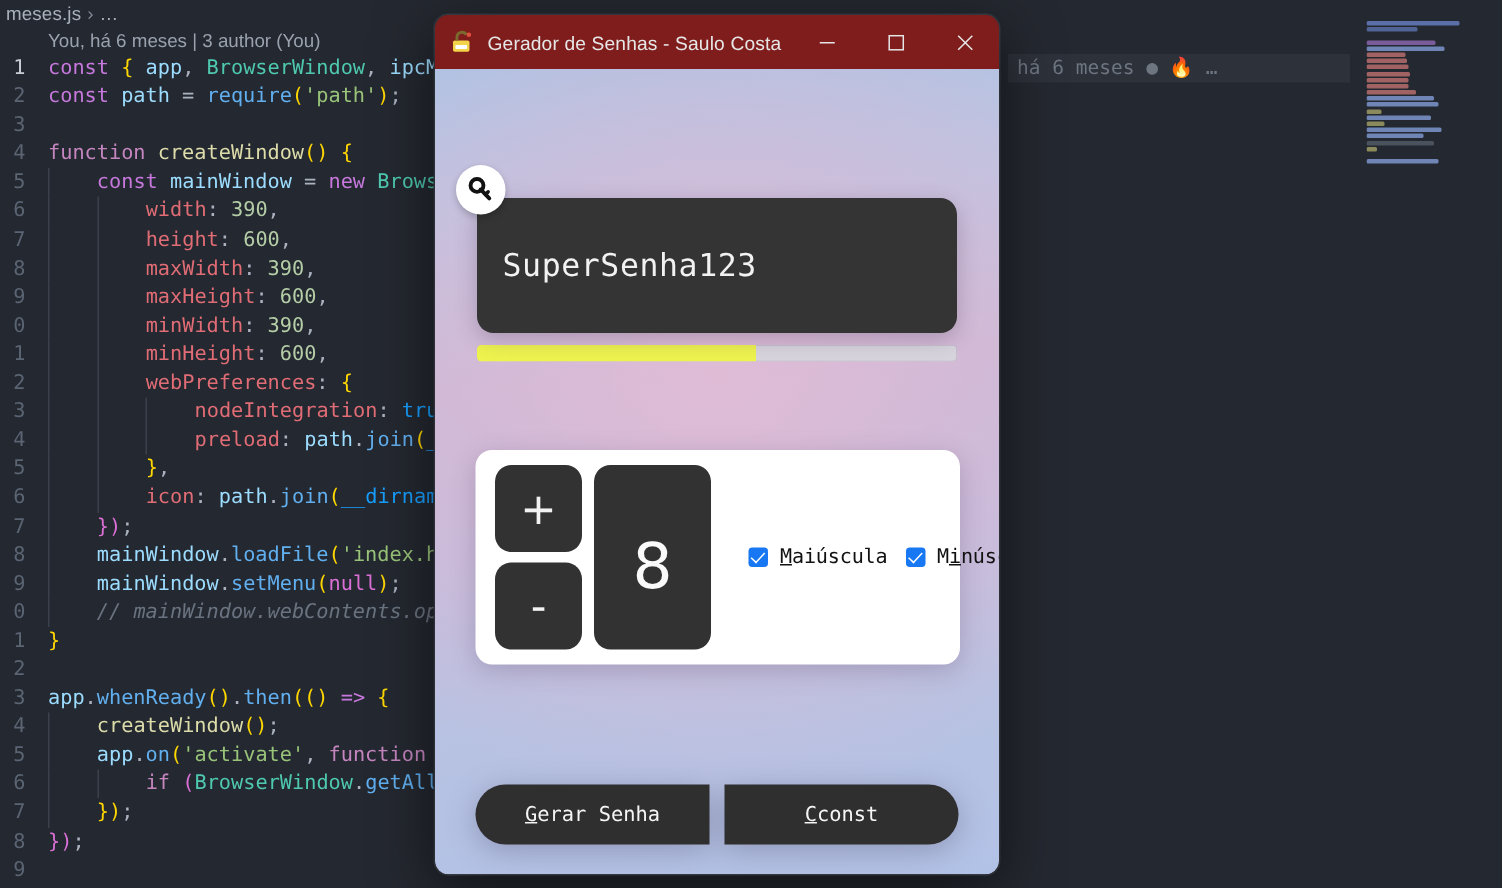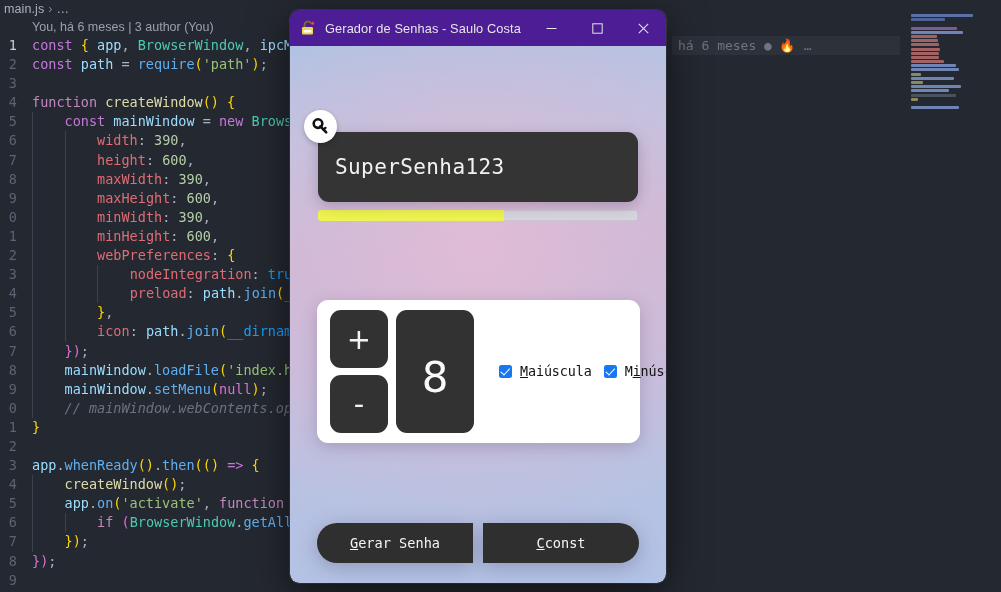--- a/index.html
+++ b/index.html
@@ -108,21 +108,21 @@
     left: 290px; top: 10px;
     width: 376px; height: 573px;
     border-radius: 9px;
     overflow: hidden;
     box-shadow: 0 10px 40px rgba(0,0,0,.55), 0 0 0 1px #3b3f47;
     background: #202124;
   }
   .titlebar {
     position: relative;
     height: 36px;
-    background: #4c1d95;
+    background: #7f1d1d;
     display: flex; align-items: center;
   }
   .tb-icon {
     width: 16px; height: 16px;
     margin-left: 10px; margin-right: 9px;
     position: relative; flex: none;
   }
   .tb-title {
     color: #e6e6e6;
     font-size: 12.8px;
@@ -151,21 +151,21 @@
         #b8c2e2 78%,
         #b2c2e6 100%);
     border-radius: 0 0 9px 9px;
     overflow: hidden;
   }
 
   
   .pw-wrap { position: absolute; left: 28px; top: 86px; width: 320px; }
   .pw-card {
     position: relative;
-    height: 70px;
+    height: 90px;
     background: #343434;
     border-radius: 11px;
     display: flex; align-items: center;
     box-shadow: 0 4px 14px rgba(60,50,80,.28);
   }
   .key-badge {
     position: absolute; left: -14px; top: -22px;
     width: 33px; height: 33px;
     border-radius: 50%;
     background: #fff;
@@ -276,21 +276,21 @@
   .act-btn.left  { width: 156px; border-radius: 20px 0 0 20px; }
   .act-btn.right { width: 156px; border-radius: 0 20px 20px 0; margin-left: 10px; }
   .act-btn u { text-decoration: underline; }
 </style>
 </head>
 <body>
 
 <div id="editor">
 
   <div class="breadcrumb">
-    <span>main.js</span><span class="sep">›</span><span class="dots">…</span>
+    <span>meses.js</span><span class="sep">›</span><span class="dots">…</span>
   </div>
 
   <div class="blame-top">You, há 6 meses | 3 author (You)</div>
 
   <div class="code-area" id="code-area"><div class="ln-row"><span class="ln active">1</span><span class="code" style="left: 32px;"><span class="t-kw">const</span><span class="t-def"> </span><span class="t-br1">{</span><span class="t-var"> app</span><span class="t-def">, </span><span class="t-cls">BrowserWindow</span><span class="t-def">, </span><span class="t-var">ipcMai</span></span></div><div class="ln-row"><span class="ln">2</span><span class="code" style="left: 32px;"><span class="t-kw">const</span><span class="t-var"> path</span><span class="t-def"> = </span><span class="t-fn">require</span><span class="t-br1">(</span><span class="t-str">'path'</span><span class="t-br1">)</span><span class="t-def">;</span></span></div><div class="ln-row"><span class="ln">3</span><span class="code" style="left: 32px;"></span></div><div class="ln-row"><span class="ln">4</span><span class="code" style="left: 32px;"><span class="t-kw2">function</span><span class="t-fn2"> createWindow</span><span class="t-br1">()</span><span class="t-def"> </span><span class="t-br1">{</span></span></div><div class="ln-row"><span class="ln">5</span><span class="indent-guide" style="left: 32px;"></span><span class="code" style="left: 64.56px;"><span class="t-kw">const</span><span class="t-var"> mainWindow</span><span class="t-def"> = </span><span class="t-kw">new</span><span class="t-cls"> Browser</span></span></div><div class="ln-row"><span class="ln">6</span><span class="indent-guide" style="left: 32px;"></span><span class="indent-guide" style="left: 64.56px;"></span><span class="code" style="left: 97.12px;"><span class="t-prop">width</span><span class="t-def">: </span><span class="t-num">390</span><span class="t-def">,</span></span></div><div class="ln-row"><span class="ln">7</span><span class="indent-guide" style="left: 32px;"></span><span class="indent-guide" style="left: 64.56px;"></span><span class="code" style="left: 97.12px;"><span class="t-prop">height</span><span class="t-def">: </span><span class="t-num">600</span><span class="t-def">,</span></span></div><div class="ln-row"><span class="ln">8</span><span class="indent-guide" style="left: 32px;"></span><span class="indent-guide" style="left: 64.56px;"></span><span class="code" style="left: 97.12px;"><span class="t-prop">maxWidth</span><span class="t-def">: </span><span class="t-num">390</span><span class="t-def">,</span></span></div><div class="ln-row"><span class="ln">9</span><span class="indent-guide" style="left: 32px;"></span><span class="indent-guide" style="left: 64.56px;"></span><span class="code" style="left: 97.12px;"><span class="t-prop">maxHeight</span><span class="t-def">: </span><span class="t-num">600</span><span class="t-def">,</span></span></div><div class="ln-row"><span class="ln">0</span><span class="indent-guide" style="left: 32px;"></span><span class="indent-guide" style="left: 64.56px;"></span><span class="code" style="left: 97.12px;"><span class="t-prop">minWidth</span><span class="t-def">: </span><span class="t-num">390</span><span class="t-def">,</span></span></div><div class="ln-row"><span class="ln">1</span><span class="indent-guide" style="left: 32px;"></span><span class="indent-guide" style="left: 64.56px;"></span><span class="code" style="left: 97.12px;"><span class="t-prop">minHeight</span><span class="t-def">: </span><span class="t-num">600</span><span class="t-def">,</span></span></div><div class="ln-row"><span class="ln">2</span><span class="indent-guide" style="left: 32px;"></span><span class="indent-guide" style="left: 64.56px;"></span><span class="code" style="left: 97.12px;"><span class="t-prop">webPreferences</span><span class="t-def">: </span><span class="t-br1">{</span></span></div><div class="ln-row"><span class="ln">3</span><span class="indent-guide" style="left: 32px;"></span><span class="indent-guide" style="left: 64.56px;"></span><span class="indent-guide" style="left: 97.12px;"></span><span class="code" style="left: 129.68px;"><span class="t-prop">nodeIntegration</span><span class="t-def">: </span><span class="t-br3">true</span><span class="t-def">,</span></span></div><div class="ln-row"><span class="ln">4</span><span class="indent-guide" style="left: 32px;"></span><span class="indent-guide" style="left: 64.56px;"></span><span class="indent-guide" style="left: 97.12px;"></span><span class="code" style="left: 129.68px;"><span class="t-prop">preload</span><span class="t-def">: </span><span class="t-var">path</span><span class="t-def">.</span><span class="t-fn">join</span><span class="t-br1">(</span><span class="t-br3">__d</span></span></div><div class="ln-row"><span class="ln">5</span><span class="indent-guide" style="left: 32px;"></span><span class="indent-guide" style="left: 64.56px;"></span><span class="code" style="left: 97.12px;"><span class="t-br1">}</span><span class="t-def">,</span></span></div><div class="ln-row"><span class="ln">6</span><span class="indent-guide" style="left: 32px;"></span><span class="indent-guide" style="left: 64.56px;"></span><span class="code" style="left: 97.12px;"><span class="t-prop">icon</span><span class="t-def">: </span><span class="t-var">path</span><span class="t-def">.</span><span class="t-fn">join</span><span class="t-br1">(</span><span class="t-br3">__dirname</span><span class="t-def">,</span></span></div><div class="ln-row"><span class="ln">7</span><span class="indent-guide" style="left: 32px;"></span><span class="code" style="left: 64.56px;"><span class="t-br2">}</span><span class="t-br2">)</span><span class="t-def">;</span></span></div><div class="ln-row"><span class="ln">8</span><span class="indent-guide" style="left: 32px;"></span><span class="code" style="left: 64.56px;"><span class="t-var">mainWindow</span><span class="t-def">.</span><span class="t-fn">loadFile</span><span class="t-br1">(</span><span class="t-str">'index.htm</span></span></div><div class="ln-row"><span class="ln">9</span><span class="indent-guide" style="left: 32px;"></span><span class="code" style="left: 64.56px;"><span class="t-var">mainWindow</span><span class="t-def">.</span><span class="t-fn">setMenu</span><span class="t-br1">(</span><span class="t-br2">null</span><span class="t-br1">)</span><span class="t-def">;</span></span></div><div class="ln-row"><span class="ln">0</span><span class="indent-guide" style="left: 32px;"></span><span class="code" style="left: 64.56px;"><span class="t-com">// mainWindow.webContents.open</span></span></div><div class="ln-row"><span class="ln">1</span><span class="code" style="left: 32px;"><span class="t-br1">}</span></span></div><div class="ln-row"><span class="ln">2</span><span class="code" style="left: 32px;"></span></div><div class="ln-row"><span class="ln">3</span><span class="code" style="left: 32px;"><span class="t-var">app</span><span class="t-def">.</span><span class="t-fn">whenReady</span><span class="t-br1">()</span><span class="t-def">.</span><span class="t-fn">then</span><span class="t-br1">((</span><span class="t-br1">)</span><span class="t-def"> </span><span class="t-kw">=&gt;</span><span class="t-def"> </span><span class="t-br1">{</span></span></div><div class="ln-row"><span class="ln">4</span><span class="indent-guide" style="left: 32px;"></span><span class="code" style="left: 64.56px;"><span class="t-fn2">createWindow</span><span class="t-br1">()</span><span class="t-def">;</span></span></div><div class="ln-row"><span class="ln">5</span><span class="indent-guide" style="left: 32px;"></span><span class="code" style="left: 64.56px;"><span class="t-var">app</span><span class="t-def">.</span><span class="t-fn">on</span><span class="t-br1">(</span><span class="t-str">'activate'</span><span class="t-def">, </span><span class="t-kw2">function</span><span class="t-def"> </span><span class="t-br2">(</span></span></div><div class="ln-row"><span class="ln">6</span><span class="indent-guide" style="left: 32px;"></span><span class="indent-guide" style="left: 64.56px;"></span><span class="code" style="left: 97.12px;"><span class="t-kw2">if</span><span class="t-def"> </span><span class="t-br2">(</span><span class="t-cls">BrowserWindow</span><span class="t-def">.</span><span class="t-fn">getAllWi</span></span></div><div class="ln-row"><span class="ln">7</span><span class="indent-guide" style="left: 32px;"></span><span class="code" style="left: 64.56px;"><span class="t-br1">}</span><span class="t-br1">)</span><span class="t-def">;</span></span></div><div class="ln-row"><span class="ln">8</span><span class="code" style="left: 32px;"><span class="t-br2">}</span><span class="t-br2">)</span><span class="t-def">;</span></span></div><div class="ln-row"><span class="ln">9</span><span class="code" style="left: 32px;"></span></div></div>
 
   <div class="blame-inline">
     <span>há 6 meses</span>
     <span>●</span>
     <span class="flame">🔥</span>

